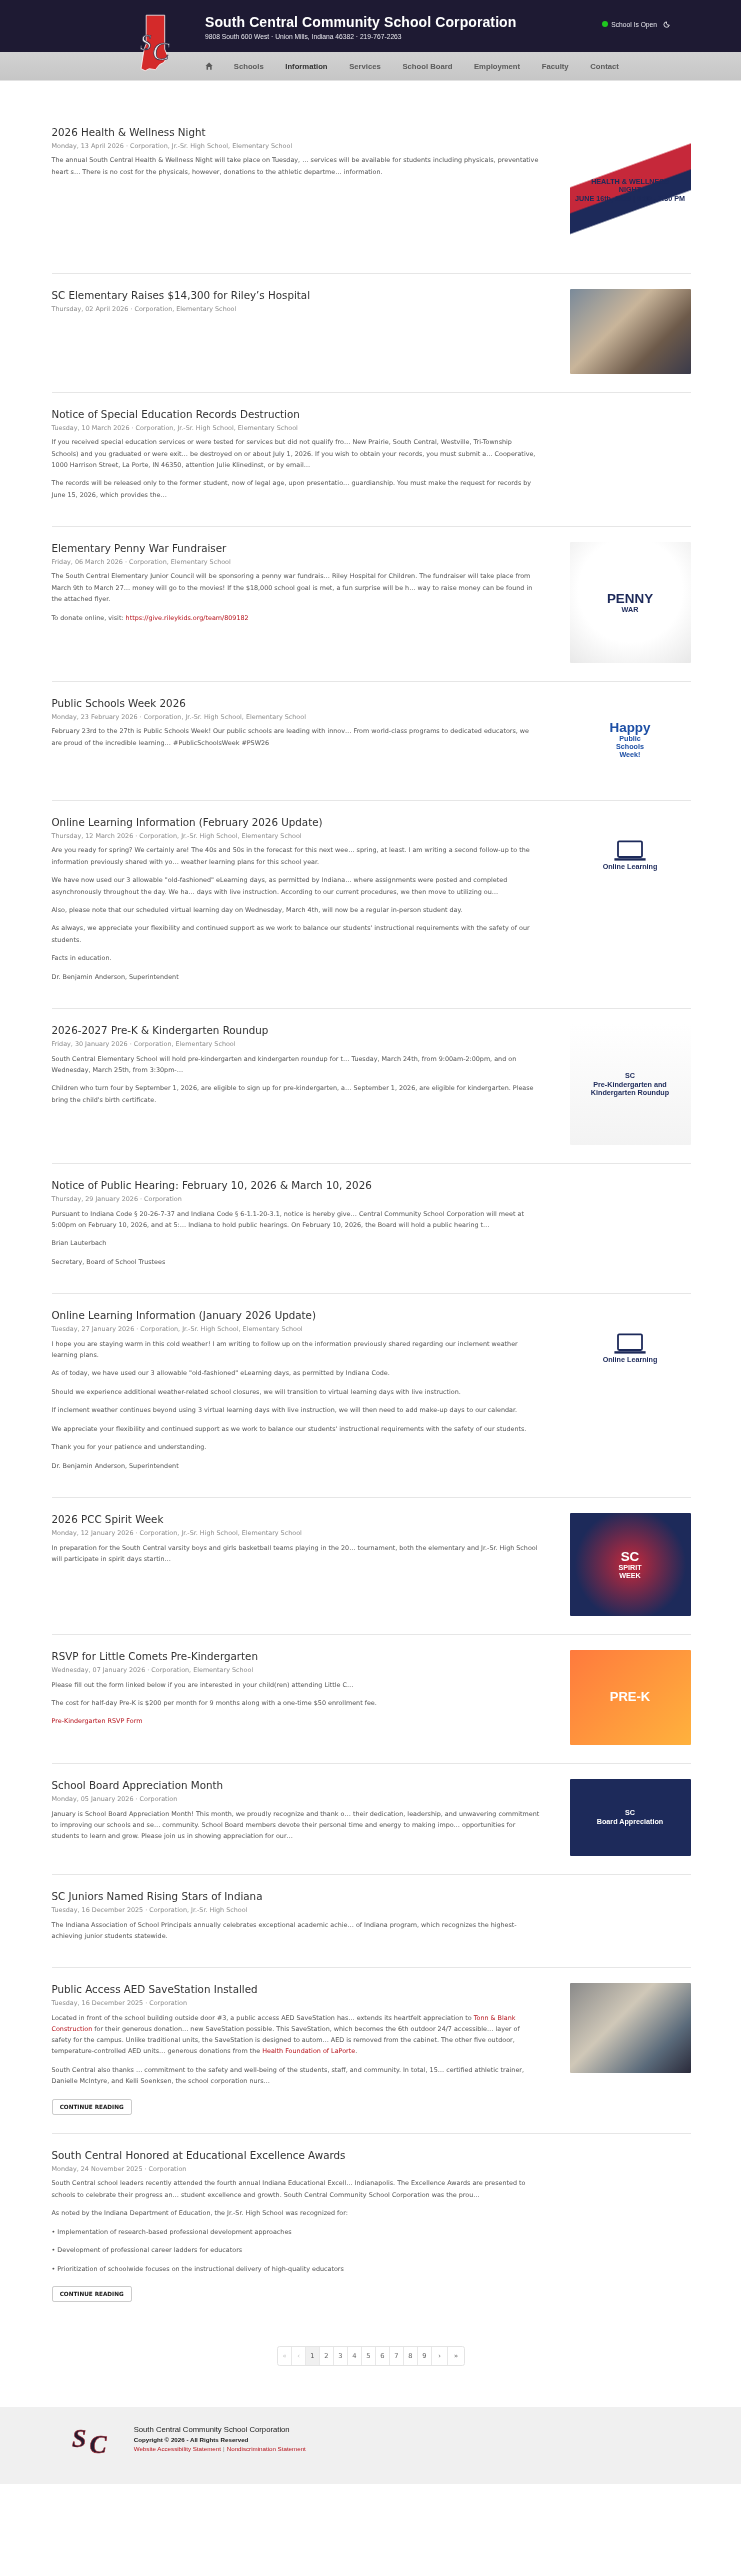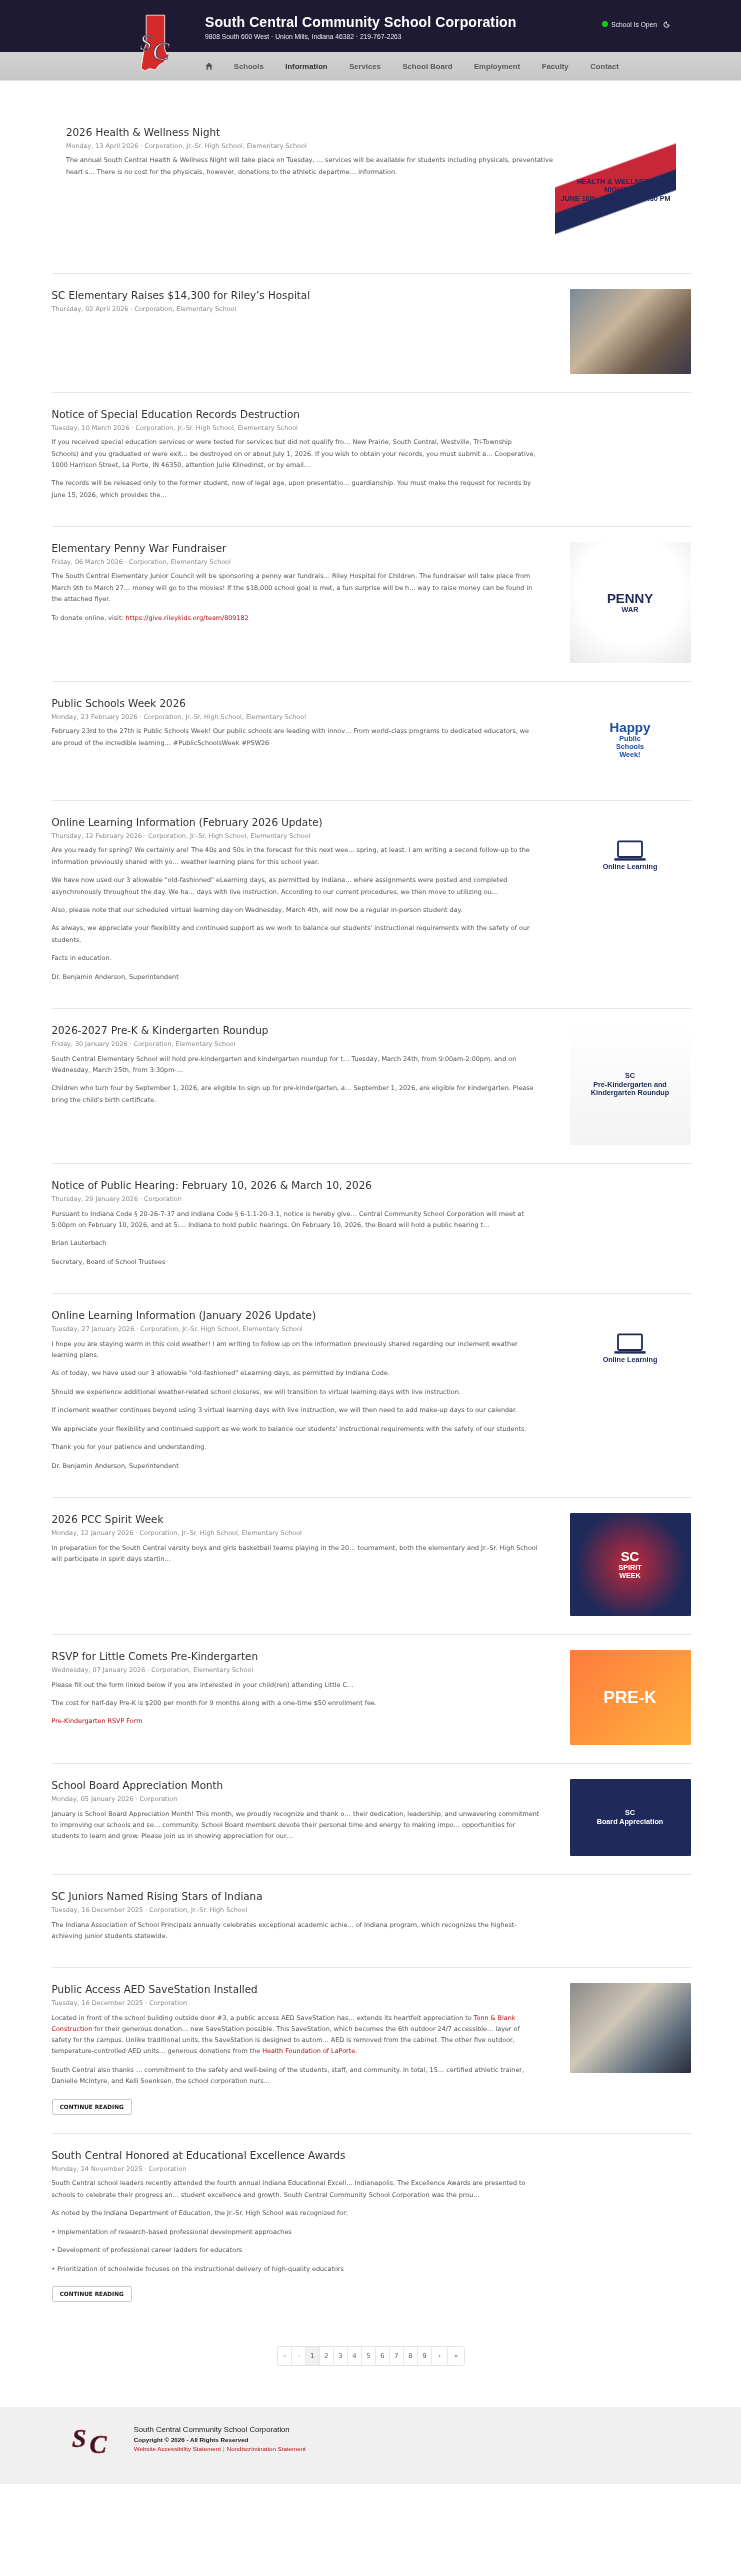--- a/index.html
+++ b/index.html
@@ -12,21 +12,21 @@
   .site-sub{position:absolute;left:143px;top:33px;color:#e8e8ee;font-size:6.7px;font-family:"Liberation Sans",sans-serif;}
   .status{position:absolute;left:540px;top:20.6px;display:flex;align-items:center;color:#e8e8ee;font-size:6.7px;font-family:"Liberation Sans",sans-serif;}
   .status-dot{width:6.2px;height:6.2px;border-radius:50%;background:#1ec71e;margin-right:3.1px;}
   .status-icon{margin-left:6.2px;width:7.2px;height:7.2px;}
   .nav{background:linear-gradient(#d2d2d2,#c6c6c6);height:29px;border-bottom:1px solid #e2e2e2;}
   .nav-inner{width:618px;margin:0 auto;position:relative;height:100%;display:flex;align-items:center;padding-left:143px;}
   .nav-item{font-family:"Liberation Sans",sans-serif;font-weight:bold;font-size:7.7px;color:#5b5b5b;margin-right:21.6px;cursor:pointer;}
   .nav-home{width:8.2px;height:8.2px;margin-right:20.6px;}
   .main{width:639px;margin:0 auto;padding:45px 0 20.6px 0;}
   .post{display:flex;justify-content:space-between;padding:15.5px 0 17.5px 0;border-top:0.5px solid #e6e6e6;}
-  .post:first-child{border-top:none;padding-top:0;justify-content:center;}
+  .post:first-child{border-top:none;padding-top:0;}
   .post-text{width:489px;}
   .post-title{font-size:10.3px;color:#333;font-weight:normal;margin-bottom:4.1px;}
   .post-meta{font-size:6.4px;color:#8c8c8c;margin-bottom:5.2px;}
   .post-body p{font-size:6.4px;line-height:11.3px;color:#555;margin-bottom:7.2px;}
   .post-img{width:121px;min-height:77px;flex-shrink:0;border-radius:1px;position:relative;overflow:hidden;display:flex;flex-direction:column;align-items:center;justify-content:center;text-align:center;font-family:"Liberation Sans",sans-serif;font-weight:bold;}
   .btn-continue{display:inline-block;border:0.5px solid #ccc;border-radius:2.1px;padding:4.1px 7.2px;font-size:5.7px;font-weight:bold;color:#222;background:#fff;margin-top:4.1px;cursor:pointer;}
   .pager{display:flex;justify-content:center;margin:5.2px 0 41px 0;}
   .pager-wrap{display:flex;border:0.5px solid #e4e4e4;border-radius:2.6px;overflow:hidden;}
   .pg{width:14px;height:18.5px;display:flex;align-items:center;justify-content:center;font-size:6.7px;color:#666;border-right:0.5px solid #e8e8e8;cursor:pointer;}
   .pg:last-child{border-right:none;}
@@ -134,21 +134,21 @@
       <div class="post-img" style="background: rgb(255, 255, 255); height: 85px; color: rgb(29, 79, 165);">
         <div style="font-size: 13.4px; line-height: 1.15;">Happy</div>
         <div style="font-size: 7.2px; line-height: 1.15;">Public</div>
         <div style="font-size: 7.2px; line-height: 1.15;">Schools</div>
         <div style="font-size: 7.2px; line-height: 1.15;">Week!</div>
       </div>
     </div>
     <div class="post">
       <div class="post-text">
         <h2 class="post-title">Online Learning Information (February 2026 Update)</h2>
-        <div class="post-meta">Thursday, 12 February 2026 · Corporation, Jr.-Sr. High School, Elementary School</div>
+        <div class="post-meta">Thursday, 12 March 2026 · Corporation, Jr.-Sr. High School, Elementary School</div>
         <div class="post-body">
           <p>Are you ready for spring? We certainly are! The 40s and 50s in the forecast for this next wee… spring, at least. I am writing a second follow-up to the information previously shared with yo… weather learning plans for this school year.</p>
           <p>We have now used our 3 allowable "old-fashioned" eLearning days, as permitted by Indiana… where assignments were posted and completed asynchronously throughout the day. We ha… days with live instruction. According to our current procedures, we then move to utilizing ou…</p>
           <p>Also, please note that our scheduled virtual learning day on Wednesday, March 4th, will now be a regular in-person student day.</p>
           <p>As always, we appreciate your flexibility and continued support as we work to balance our students' instructional requirements with the safety of our students.</p>
           <p>Facts in education.</p>
           <p>Dr. Benjamin Anderson, Superintendent</p>
         </div>
       </div>
       <div class="post-img" style="background: rgb(255, 255, 255); height: 70px; color: rgb(29, 42, 90);">
@@ -225,21 +225,21 @@
       <div class="post-text">
         <h2 class="post-title">RSVP for Little Comets Pre-Kindergarten</h2>
         <div class="post-meta">Wednesday, 07 January 2026 · Corporation, Elementary School</div>
         <div class="post-body">
           <p>Please fill out the form linked below if you are interested in your child(ren) attending Little C…</p>
           <p>The cost for half-day Pre-K is $200 per month for 9 months along with a one-time $50 enrollment fee.</p>
           <p><a>Pre-Kindergarten RSVP Form</a></p>
         </div>
       </div>
       <div class="post-img" style="background: linear-gradient(135deg, rgb(255, 122, 61), rgb(255, 178, 61)); height: 95px; color: rgb(255, 255, 255);">
-        <div style="font-size: 17px; line-height: 1.15;">PRE-K</div>
+        <div style="font-size: 13px; line-height: 1.15;">PRE-K</div>
       </div>
     </div>
     <div class="post">
       <div class="post-text">
         <h2 class="post-title">School Board Appreciation Month</h2>
         <div class="post-meta">Monday, 05 January 2026 · Corporation</div>
         <div class="post-body">
           <p>January is School Board Appreciation Month! This month, we proudly recognize and thank o… their dedication, leadership, and unwavering commitment to improving our schools and se… community. School Board members devote their personal time and energy to making impo… opportunities for students to learn and grow. Please join us in showing appreciation for our…</p>
         </div>
       </div>

